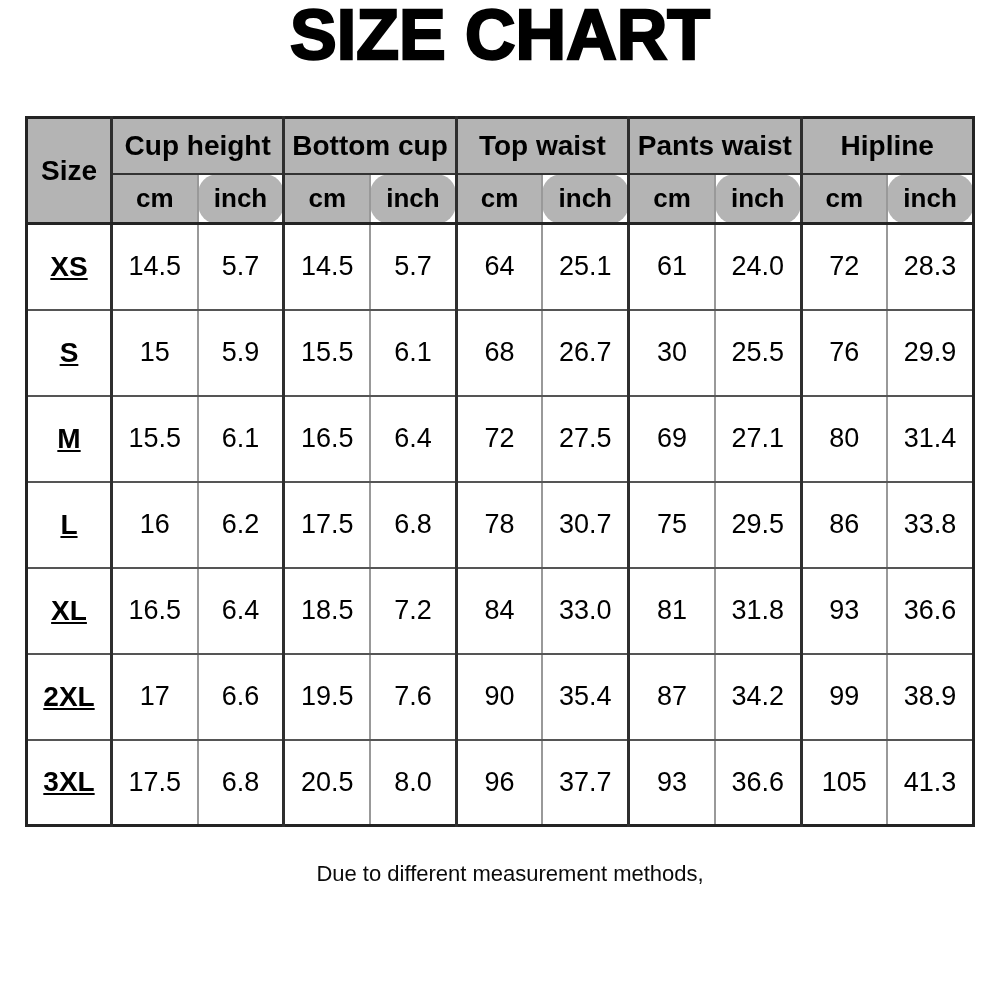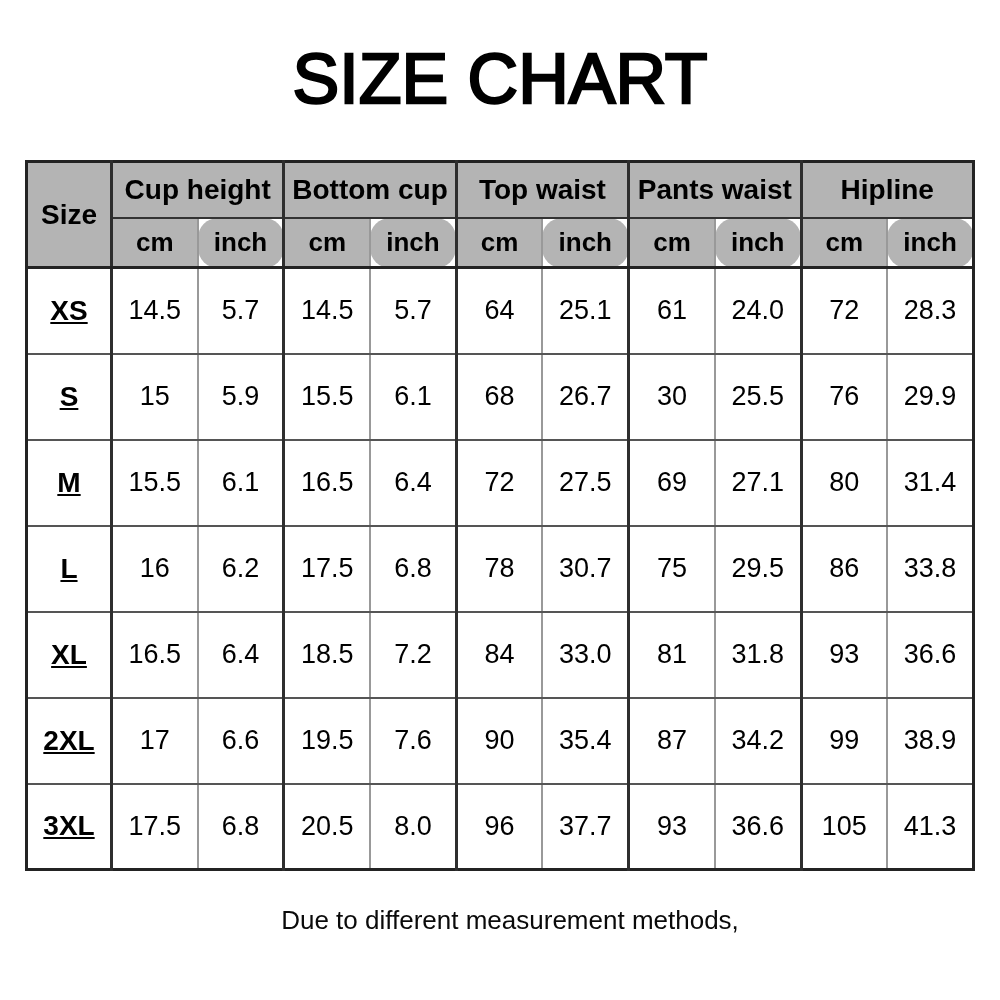--- a/index.html
+++ b/index.html
@@ -9,23 +9,22 @@
     --border-light:#999999;
     --text:#000000;
     --bg:#ffffff;
   }
   *{box-sizing:border-box;margin:0;padding:0;}
   html,body{width:1000px;height:1000px;background:var(--bg);
     font-family:"Liberation Sans","DejaVu Sans",sans-serif;color:var(--text);}
   .page{width:1000px;height:1000px;overflow:hidden;}
   .title{
     text-align:center;
-    margin-top:44px;
     font-size:70px;
-    font-weight:400;
+    font-weight:700;
     letter-spacing:0px;
     -webkit-text-stroke:2.4px #000;
     line-height:1.0;
     white-space:nowrap;
   }
   table.size-table{
     width:950px;
     margin:46px auto 0 auto;
     border-collapse:collapse;
     table-layout:fixed;
@@ -50,21 +49,21 @@
   thead th{border-bottom:3px solid var(--border-dark);}
   thead tr.group-row th.group-head{border-bottom:2px solid #333;}
   tbody tr{height:86px;}
   tbody th.size-cell{font-weight:700;font-size:28px;text-decoration:underline;}
   .group-start{border-left:3px solid #2e2e2e !important;}
   .sub-right{border-right:2px solid var(--border-light);}
   .sub-left{border-left:2px solid var(--border-light);border-radius:20px;}
   .footer{
     margin-top:32px;
     text-align:center;
-    font-size:26px;
+    font-size:22px;
     line-height:1.38;
     color:#0a0a0a;
     padding-left:20px;
   }
 </style>
 </head>
 <body>
 
 <div class="page">
   <h1 class="title">SIZE CHART</h1>

